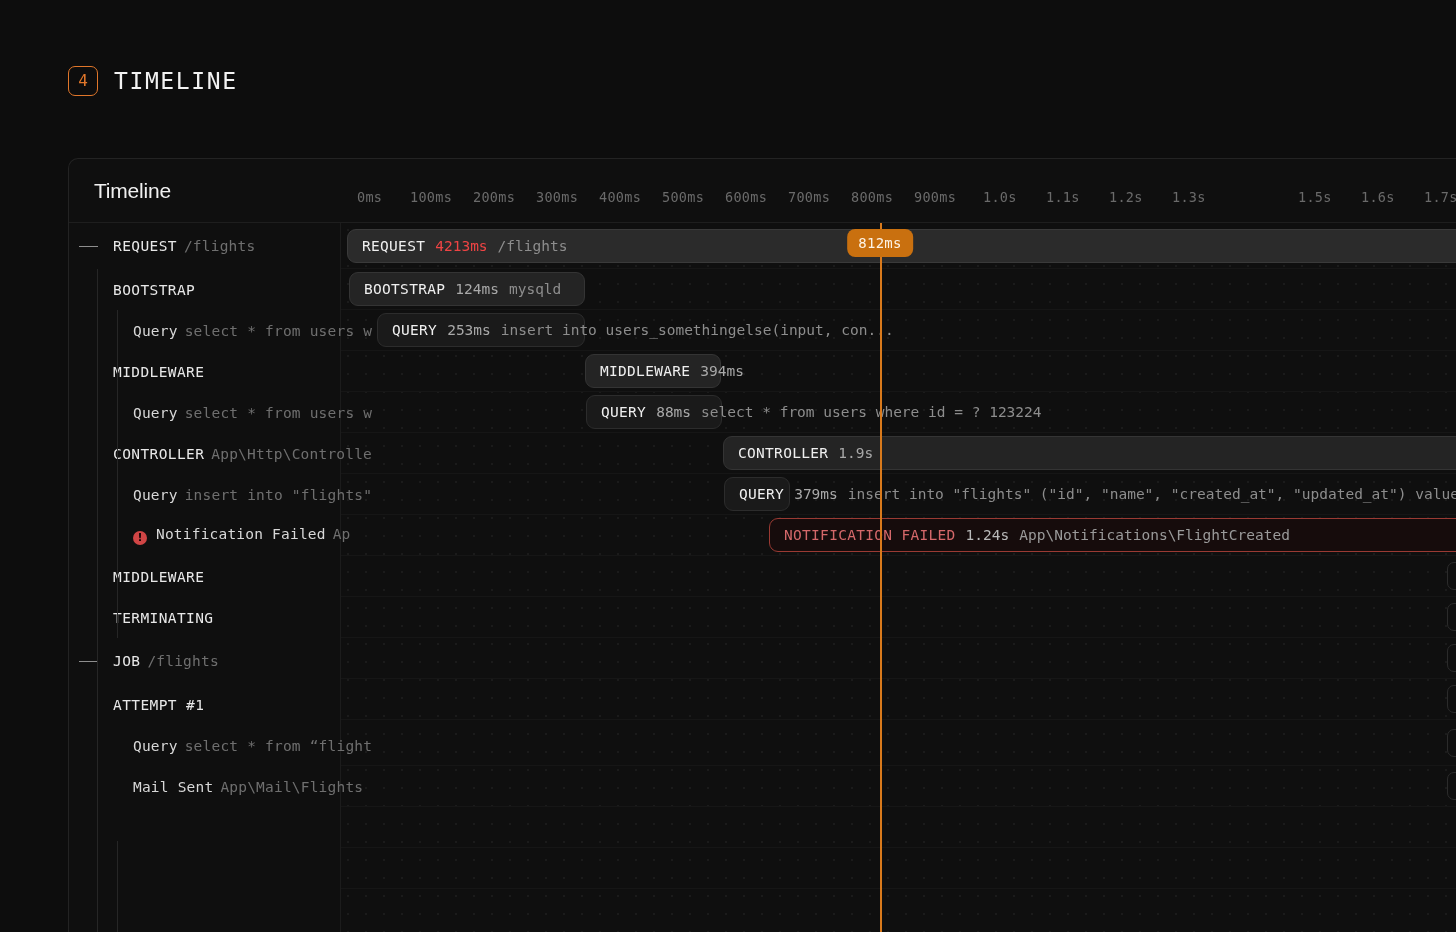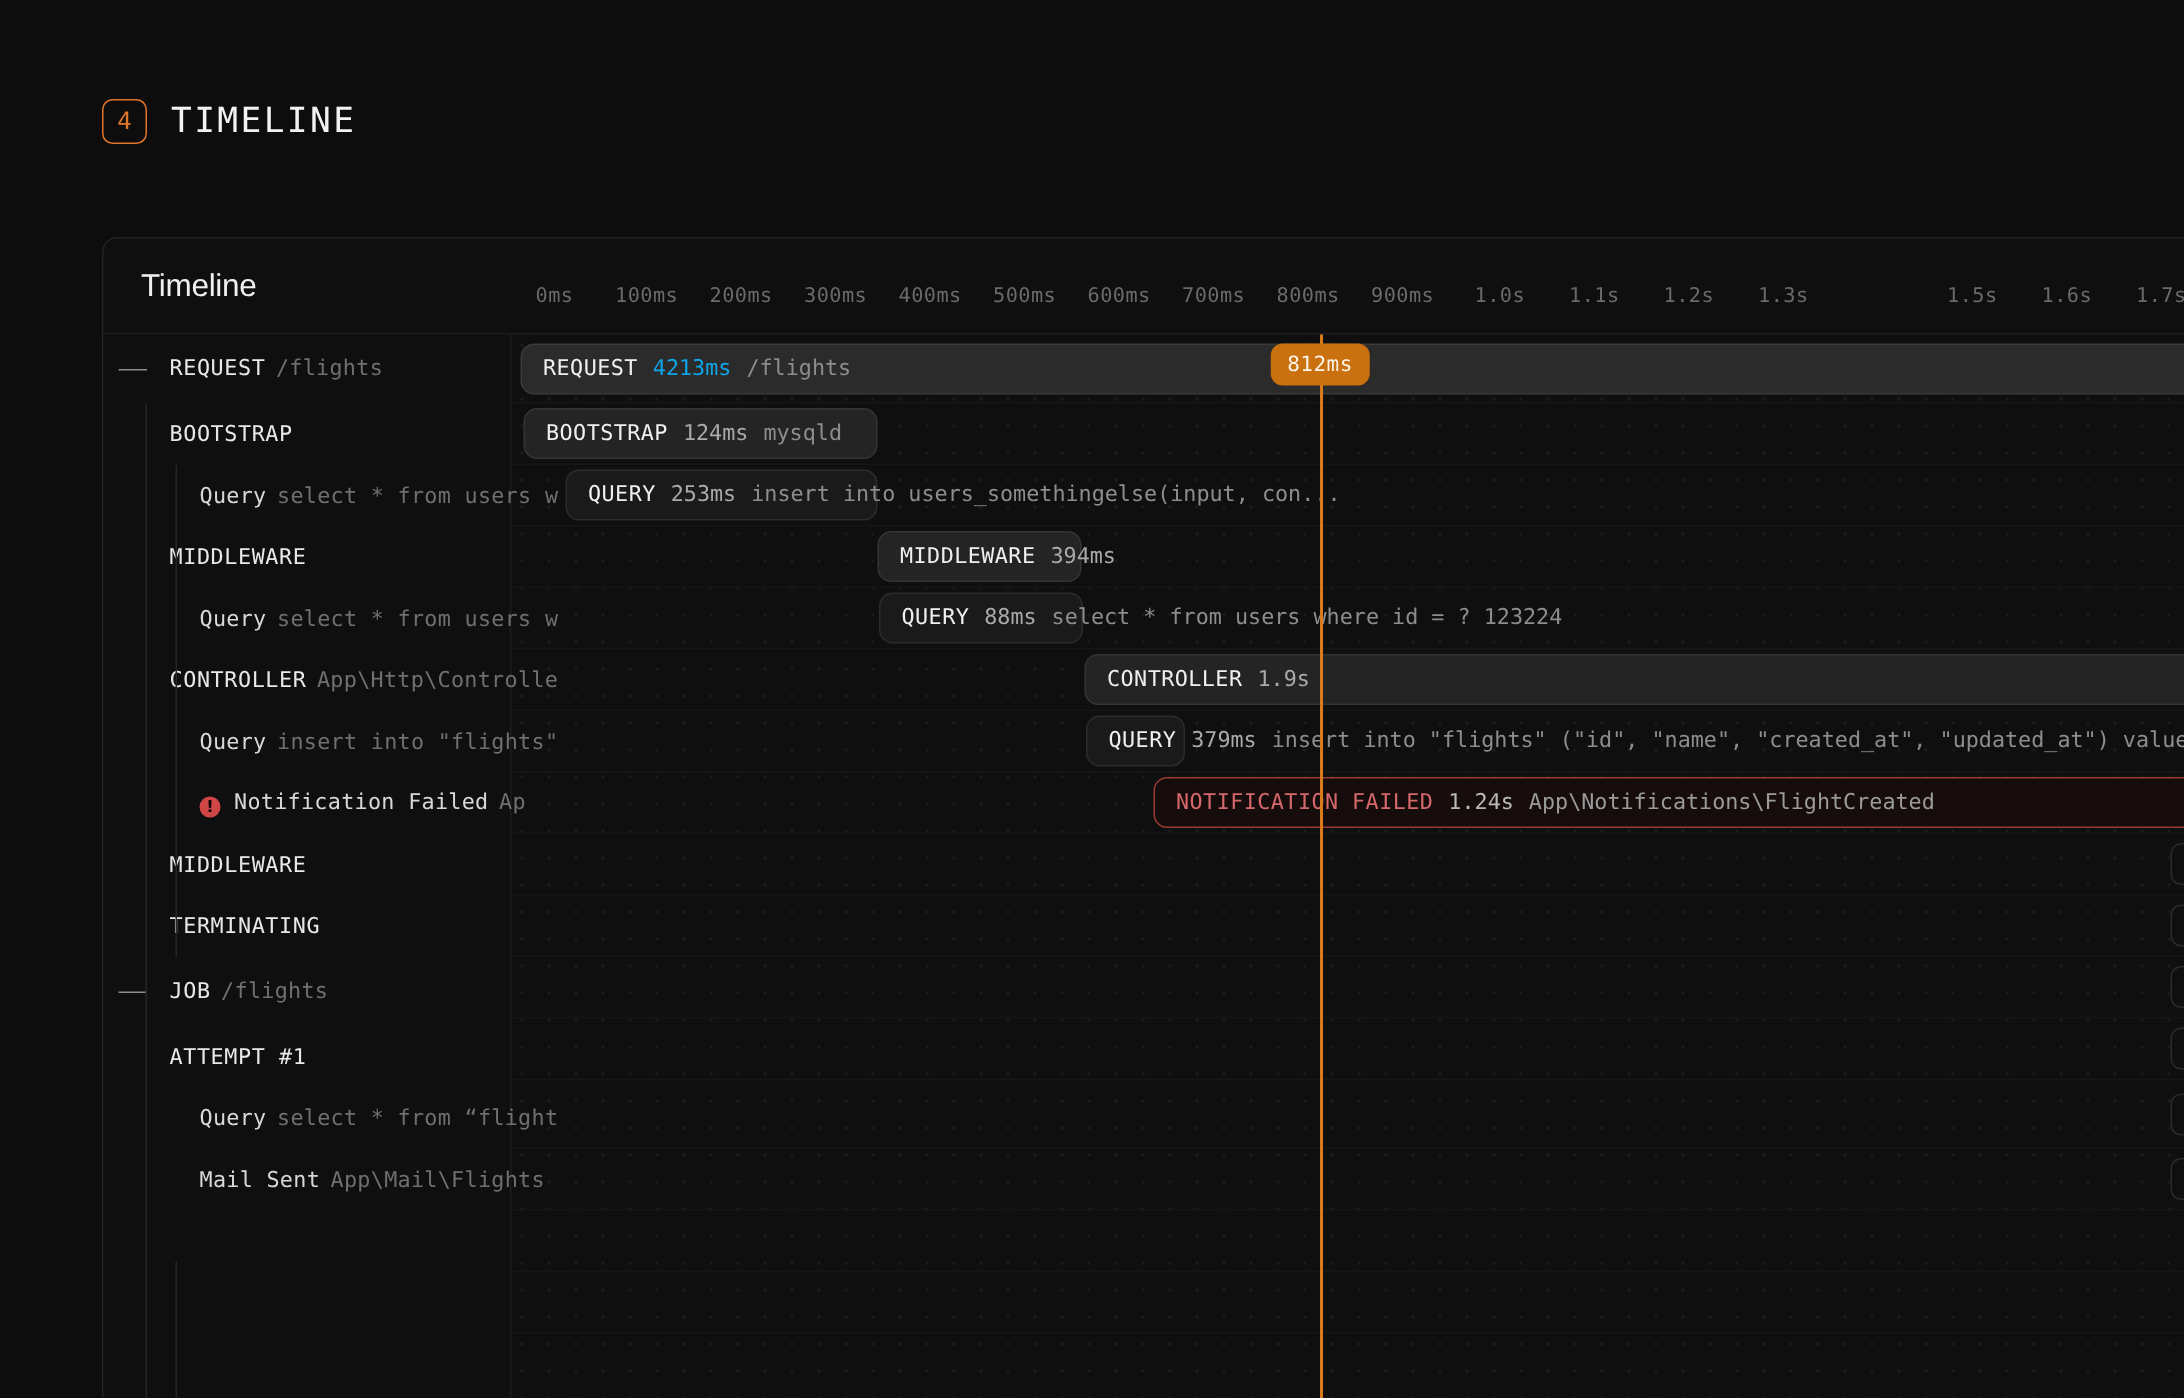--- a/index.html
+++ b/index.html
@@ -188,21 +188,21 @@
     height: 34px;
     border-radius: 9px;
     display: flex;
     align-items: center;
     padding: 0 14px;
     font-size: 14.5px;
     white-space: nowrap;
   }
   .bar .name { color: #efefef; letter-spacing: 0.3px; }
   .bar .dur  { color: #a9a9a9; margin-left: 10px; }
-  .bar .dur.accent { color: #0ea5e9; }
+  .bar .dur.accent { color: #ef4444; }
   .bar .meta { color: #8d8d8d; margin-left: 10px; }
 
   .bar.lvl0 { background: #2b2b2b; border: 1px solid #3a3a3a; }
   .bar.lvl1 { background: #242424; border: 1px solid #343434; }
   .bar.lvl2 { background: #1a1a1a; border: 1px solid #2c2c2c; }
   .bar.err  { background: #160c0c; border: 1px solid #9a3a33; }
   .bar.err .name { color: #d4686a; }
   .bar.err .dur  { color: #b9b9b9; }
   .bar.err .meta { color: #9a9a9a; }
 

